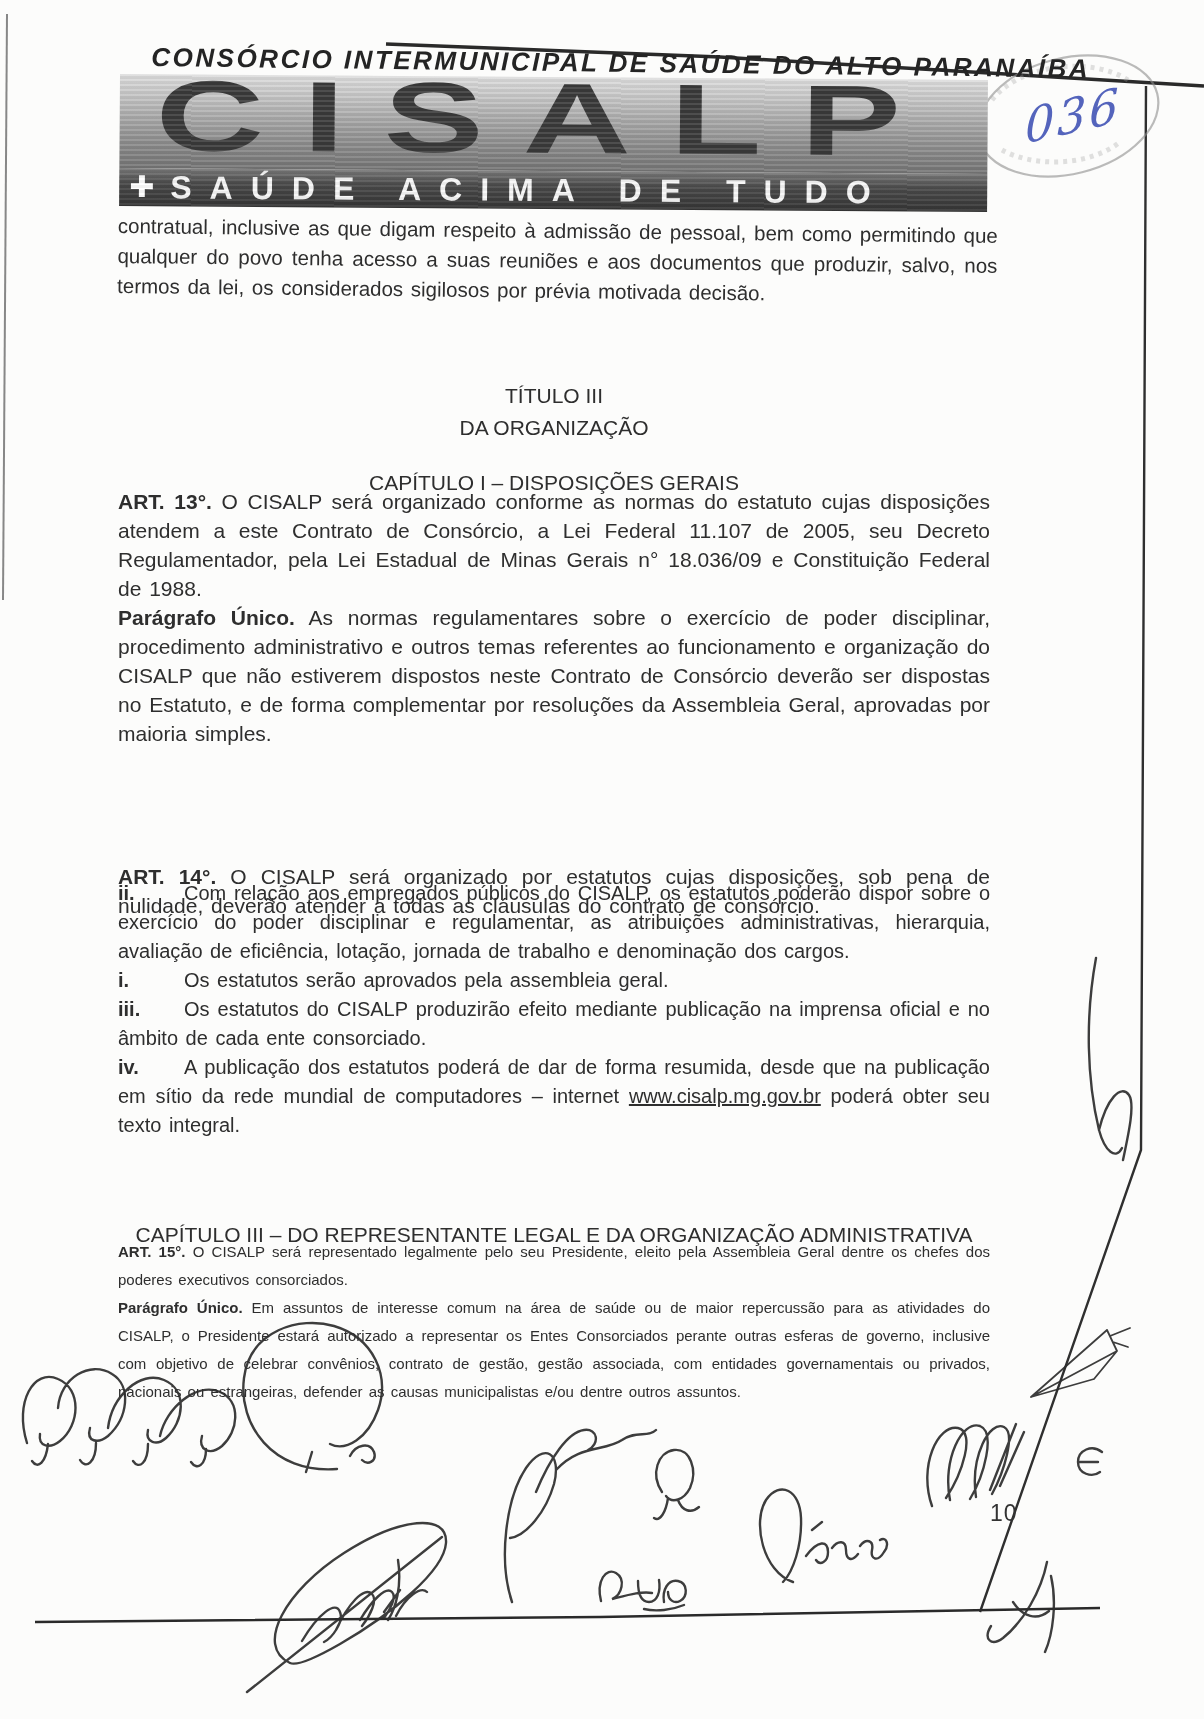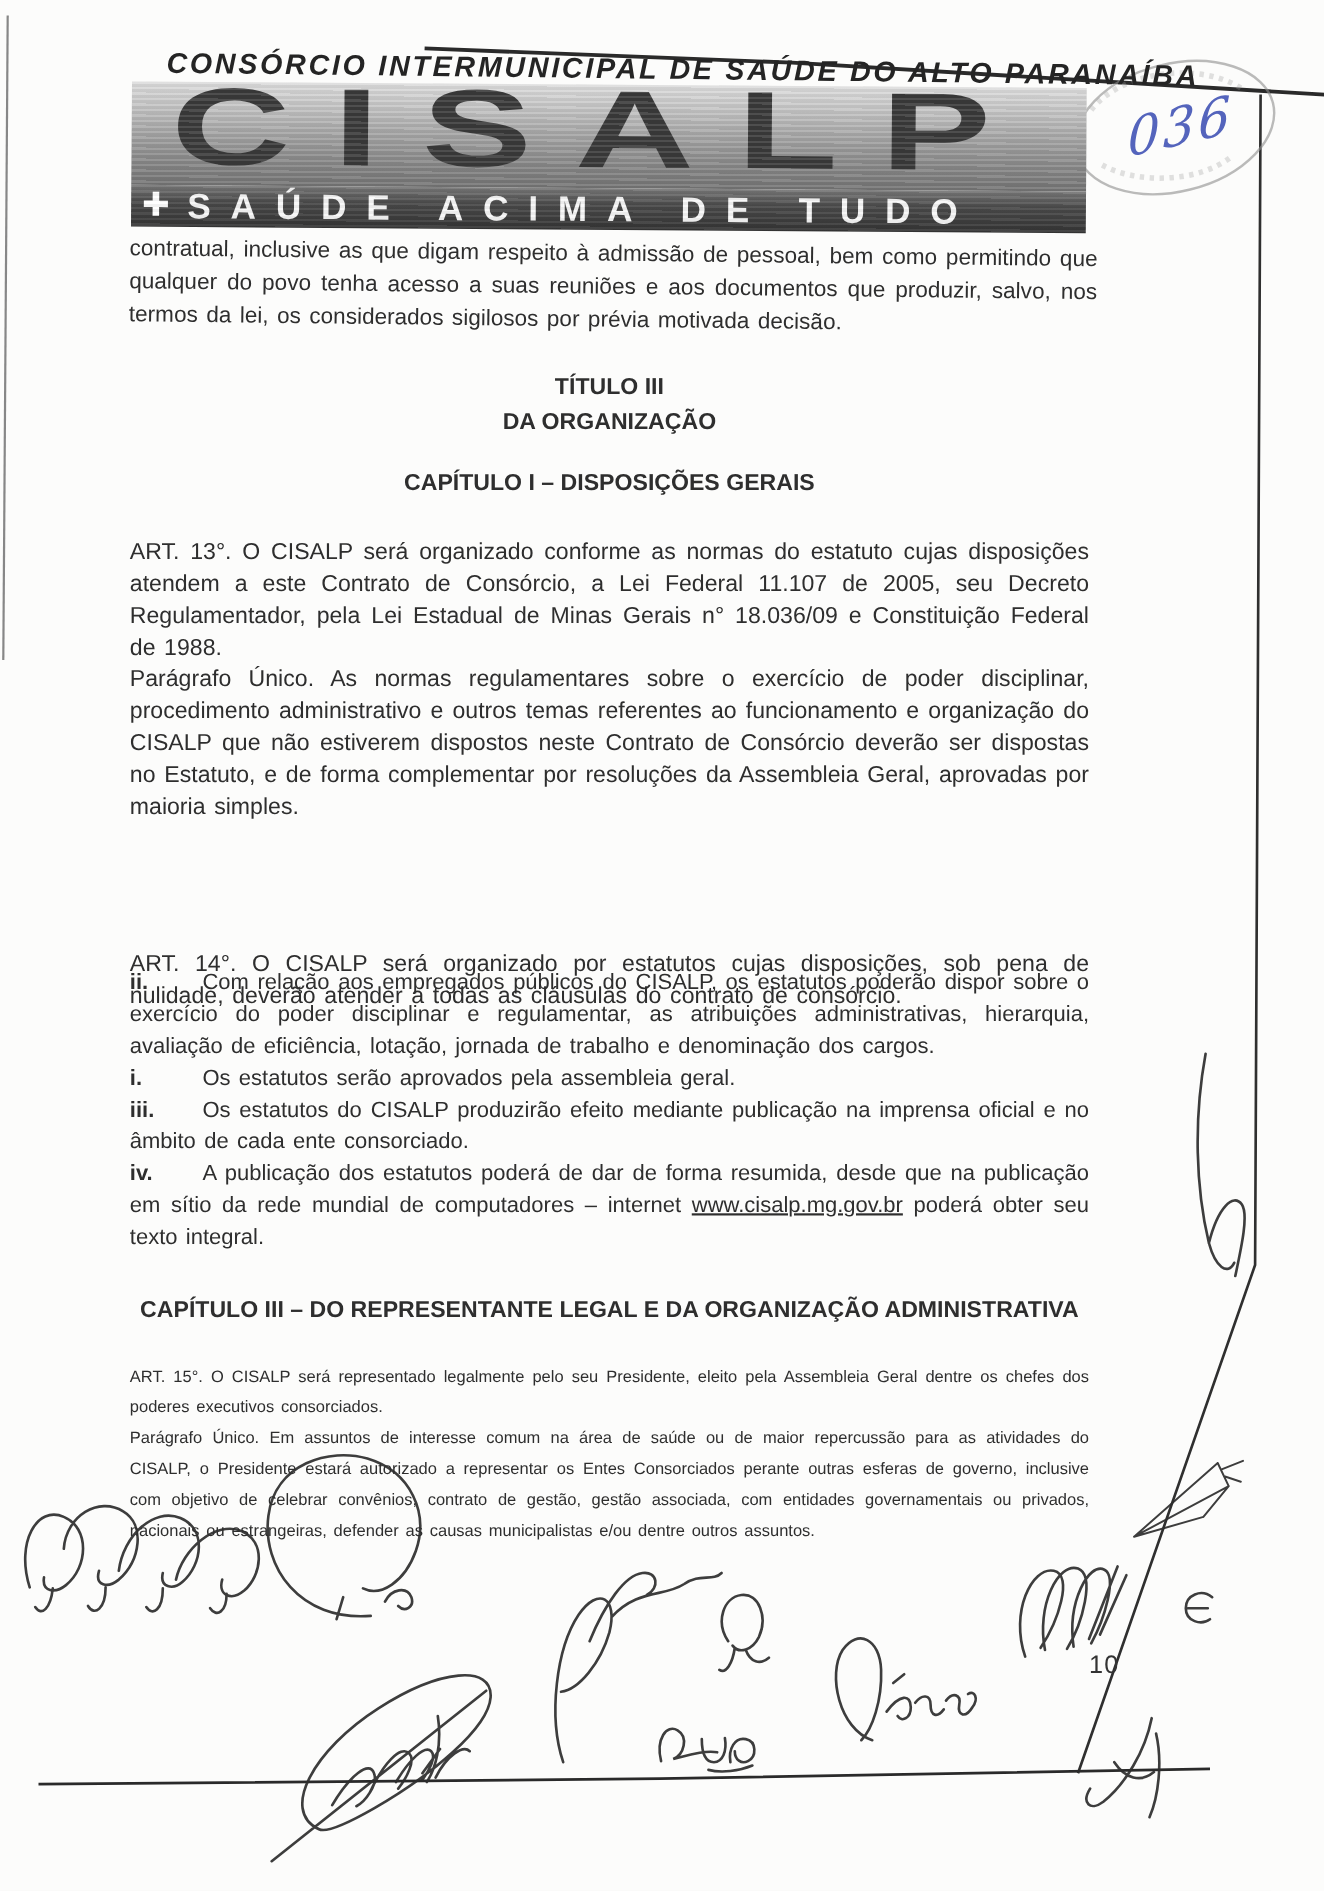--- a/index.html
+++ b/index.html
@@ -44,22 +44,22 @@
     position:absolute; left:1024px; top:88px; font-size:47px; letter-spacing:3px;
     color:#4254b6; font-style:italic; font-family:"DejaVu Serif", serif;
     transform:rotate(-13deg) skewX(-14deg); opacity:.9;
   }
 
   
   .blk{position:absolute; left:118px; width:872px; font-size:21px; line-height:29px; color:#2e2e2e;}
   .blk p{margin:0;}
   .just{text-align:justify; word-spacing:2px;}
   .center{text-align:center;}
-  .bold{font-weight:bold;}
-  .lead{font-weight:normal;}
+  .bold{font-weight:normal;margin-top:44px;}
+  .lead{font-weight:bold;}
   .rn{display:inline-block; width:66px; font-weight:bold;}
   .link{text-decoration:underline;}
   .p-intro{top:211px; width:880px; font-size:20.5px; line-height:30px; transform:rotate(0.65deg); transform-origin:0 0;}
   .titulo1{top:337px;} .titulo2{top:369px;}
   .cap1{top:424px;} .grp-art13{top:487px;}
   .cap2{top:786px;} .art14{top:862px;}
   .grp-items{top:879px; font-size:20px;}
   .cap3{top:1176px;}
   .grp-art15{top:1238px; font-size:15px; line-height:28px;}
   .page-number{position:absolute; left:990px; top:1500px; font-size:23px; letter-spacing:1px; color:#333;}

